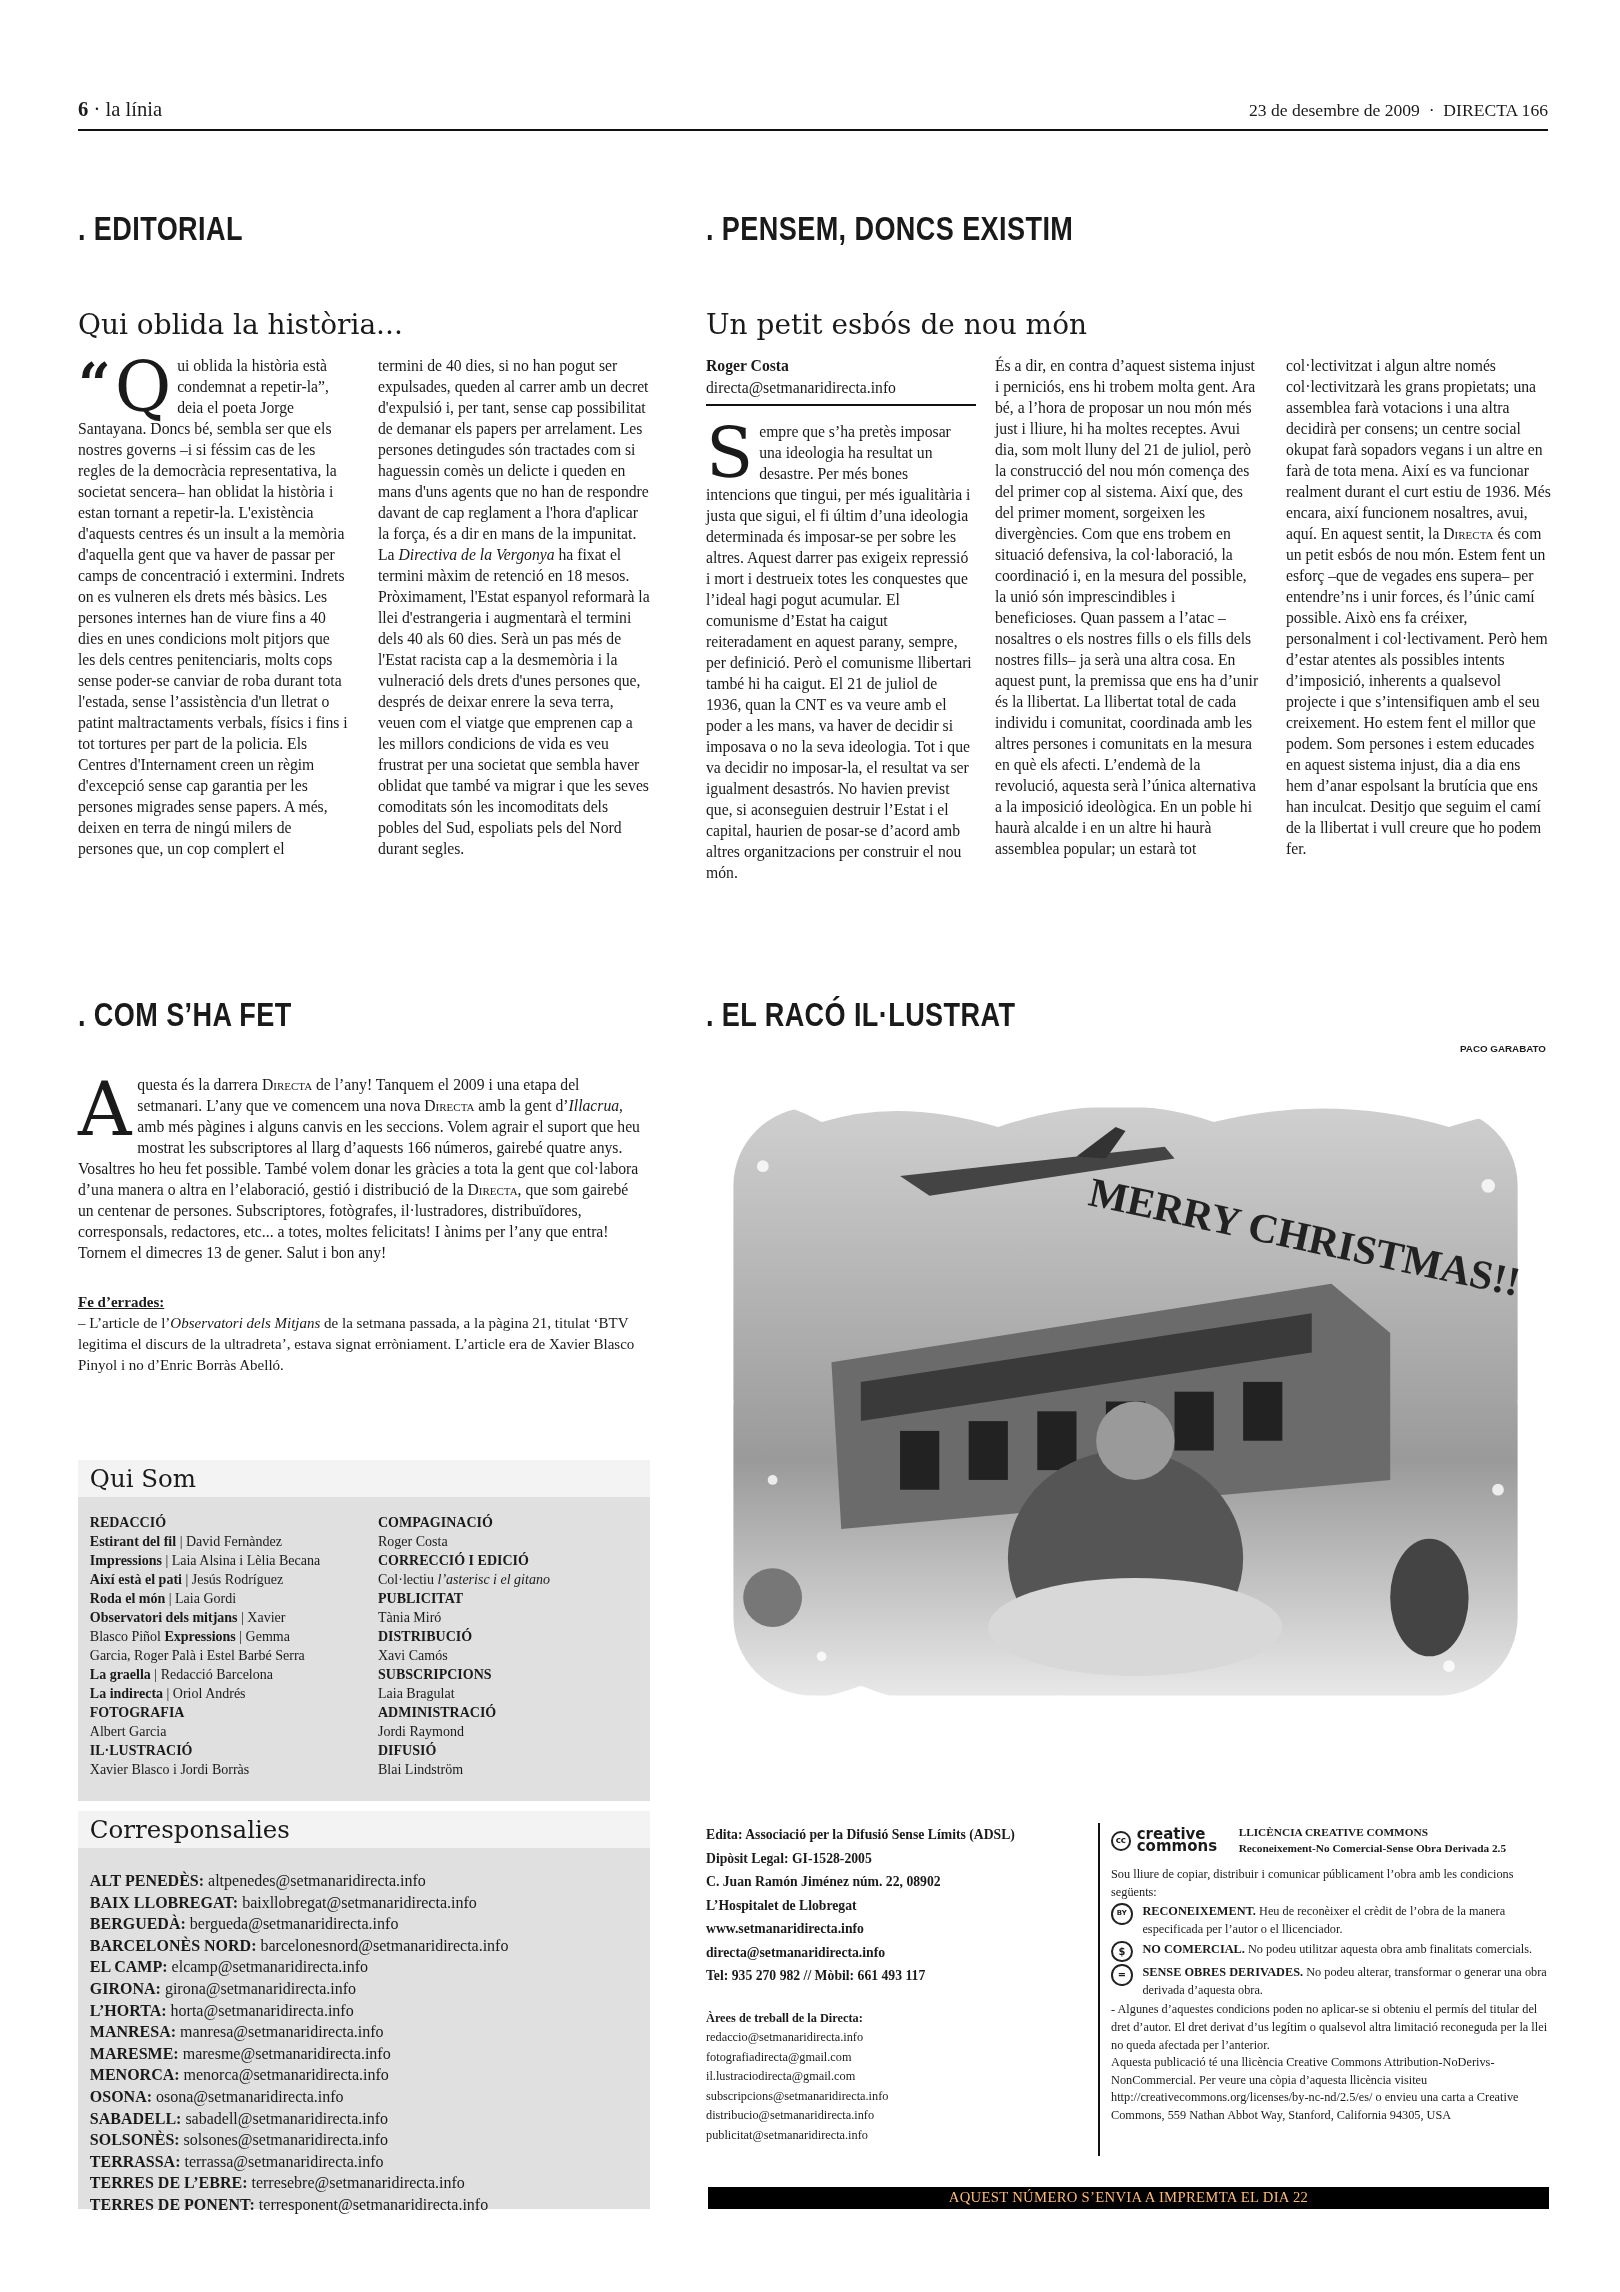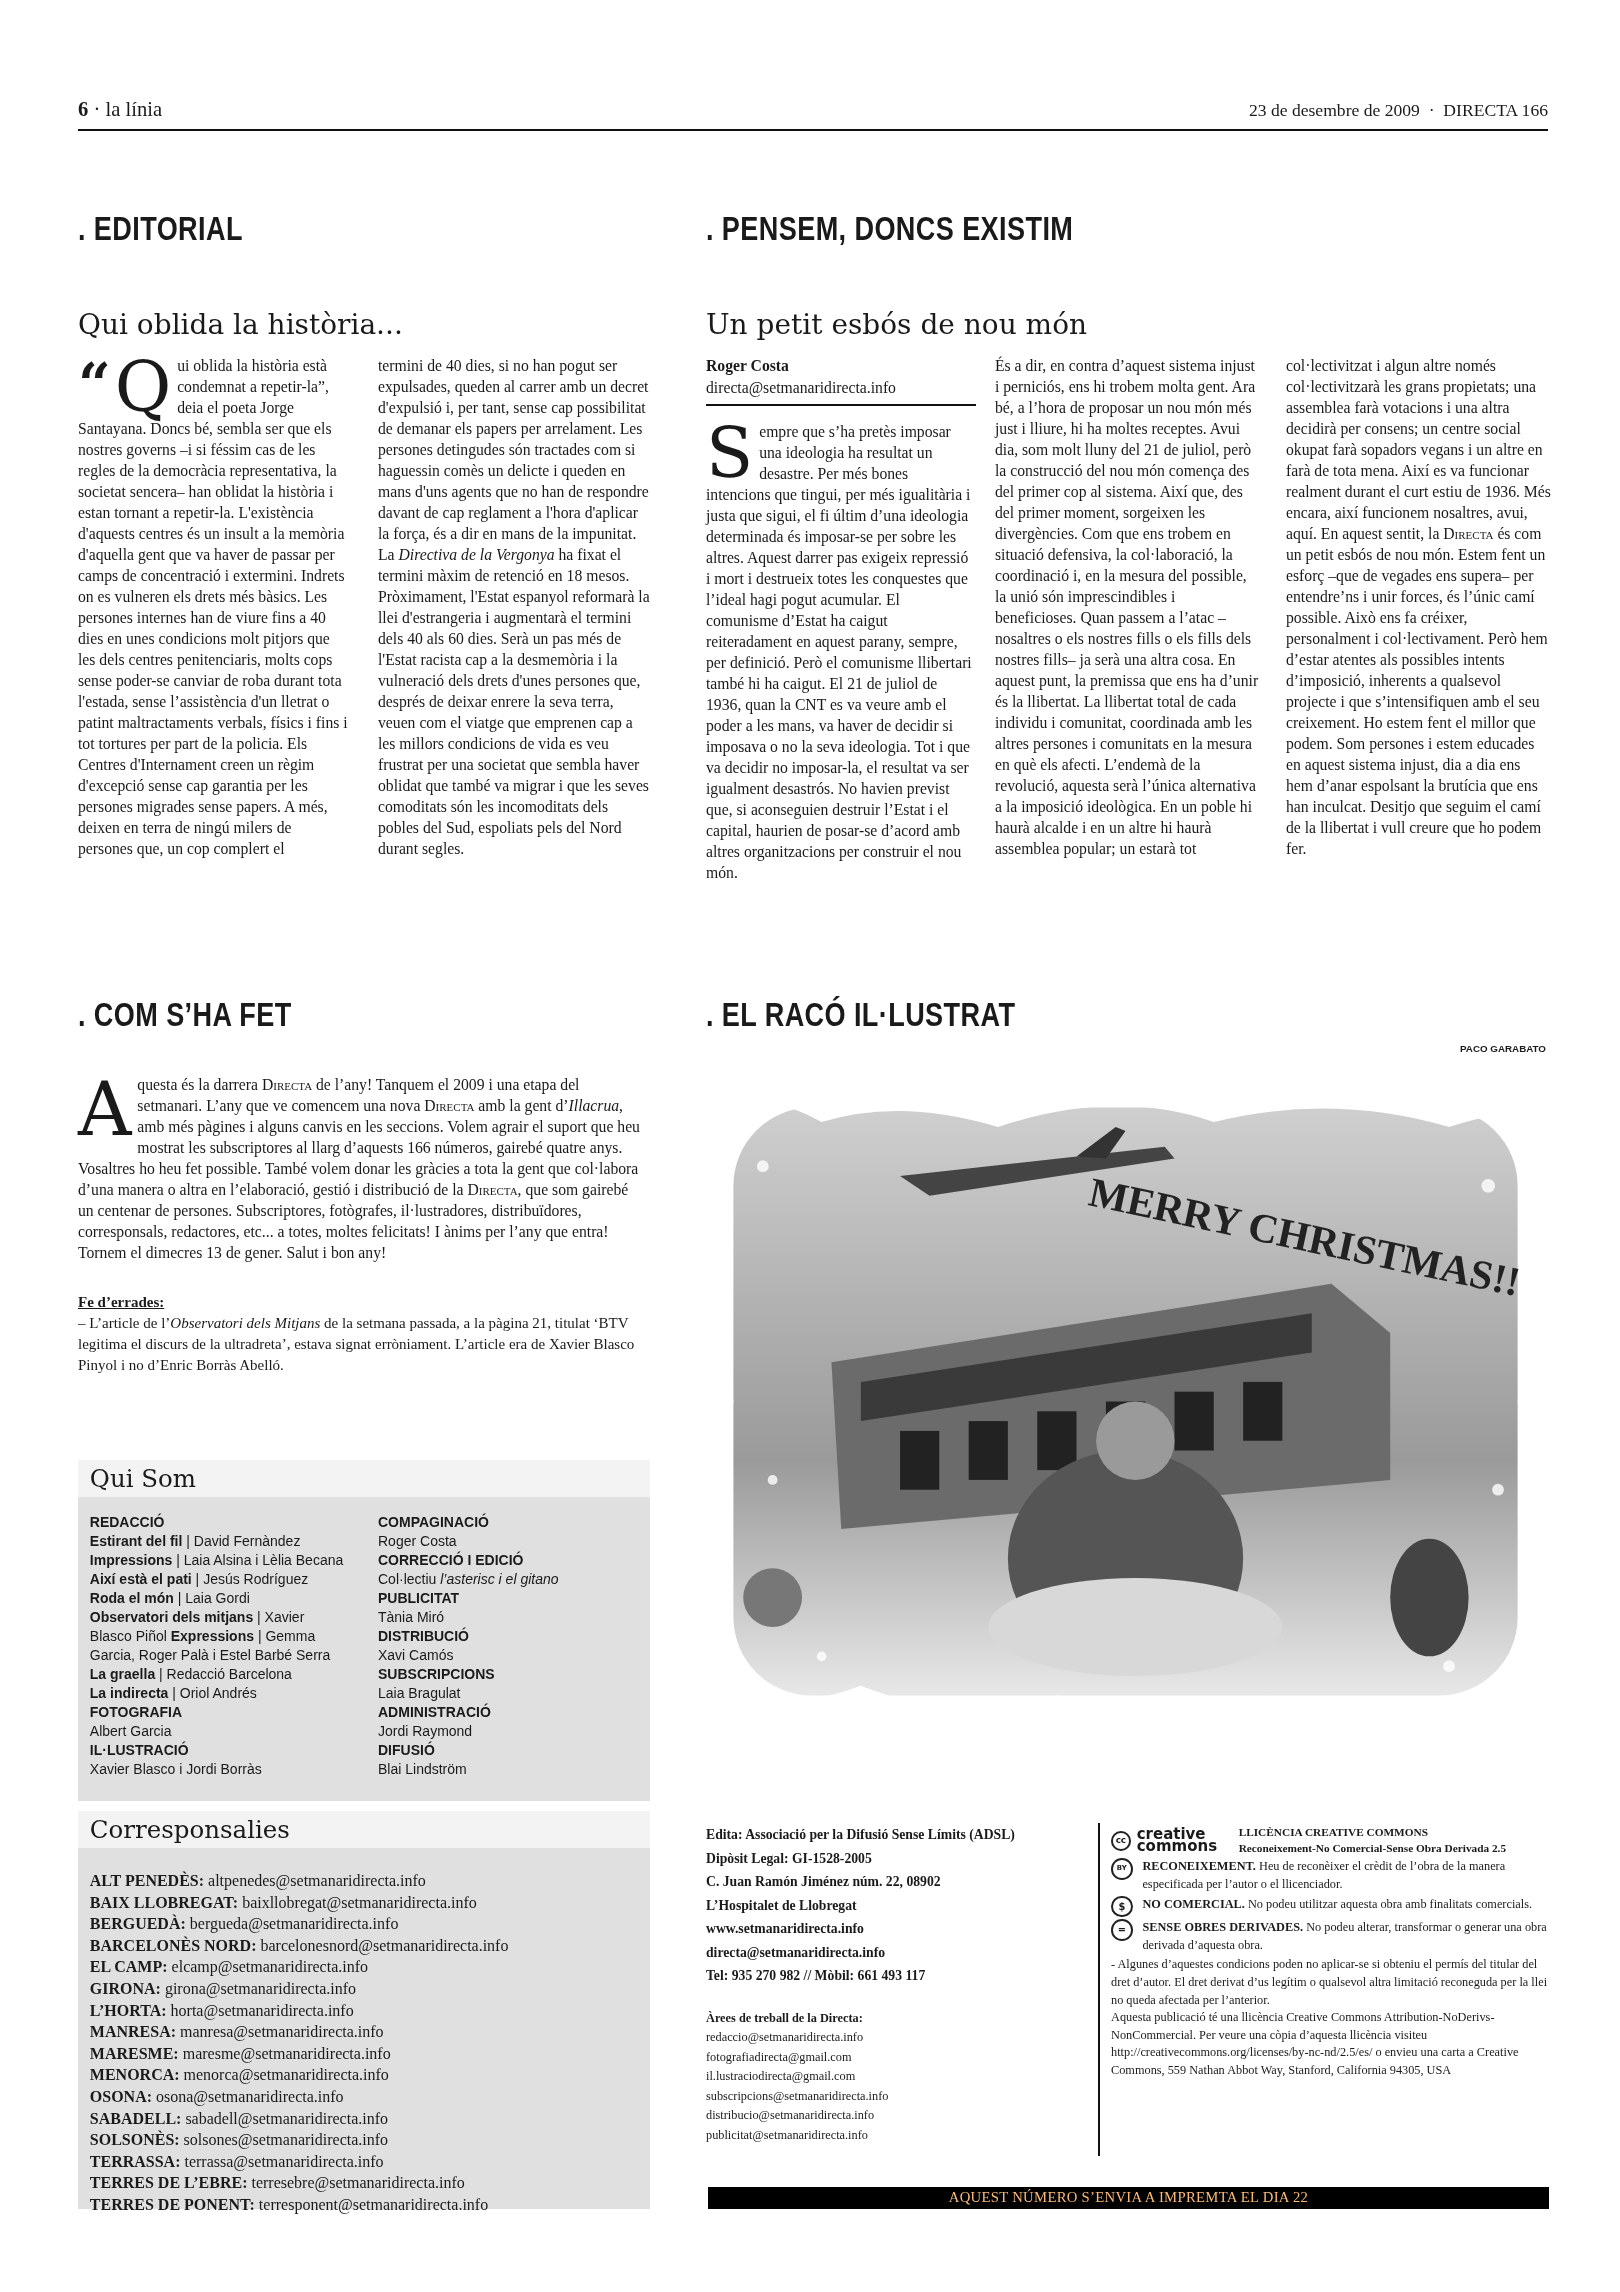--- a/index.html
+++ b/index.html
@@ -12,21 +12,21 @@
   .section-title { font-family:"Liberation Sans", sans-serif; font-weight:bold; font-size:33px; letter-spacing:0.5px; transform:scaleX(0.82); transform-origin:left; white-space:nowrap; }
   .subtitle { font-family:"DejaVu Serif", serif; font-size:28px;margin-top:32px; }
   .col { font-family:"Liberation Serif", serif; font-size:15.7px; line-height:21px; text-align:left; }
   .dropcap { float:left; font-family:"DejaVu Serif", serif; font-size:69px; line-height:57px; margin:3.9px 5.9px 0 0; }
   .quote-mark { float:left; font-family:"DejaVu Serif", serif; font-weight:bold; font-size:57px; line-height:43px; margin:7.8px 3.9px 0 0; }
   .author { font-family:"Liberation Serif", serif; font-size:15.7px; line-height:21.6px; border-bottom:2px solid #111; padding-bottom:5.9px; width:270px; }
   .author b { font-weight:bold; }
   .smallcaps { font-variant:small-caps; }
   .box { background:#e0e0e0; }
   .box-head { background:#f3f3f3; font-family:"DejaVu Serif", serif; font-weight:normal; font-size:24.5px; padding:3.9px 11.8px; }
-  .staff { font-family:Liberation Sans, sans-serif; font-size:14px; line-height:19px; }
+  .staff { font-family:Liberation Serif, serif; font-size:14px; line-height:19px; }
   .staff b { font-weight:bold; }
   .corr { font-family:"Liberation Serif", serif; font-size:16px; line-height:21.6px; }
   .corr b { font-weight:bold; }
   .imprint { font-family:"Liberation Serif", serif; font-size:13.7px; line-height:23.5px; font-weight:bold; }
   .areas { font-family:"Liberation Serif", serif; font-size:12.3px; line-height:19.6px; }
   .cc { font-family:"Liberation Serif", serif; font-size:12.3px; line-height:17.6px; }
   .footer-bar { background:#000; color:#fdba74; text-align:center; font-family:"Liberation Serif", serif; font-size:14.7px; line-height:21.6px; letter-spacing:0.3px; }
   .illus { overflow:hidden; background:#fff; }
   .errata-title { text-decoration:underline; font-weight:bold; }
   .cc-icon { display:inline-block; width:17.6px; height:17.6px; border:2px solid #222; border-radius:50%; text-align:center; font-size:9.8px; line-height:17.6px; font-family:"DejaVu Sans", sans-serif; font-weight:bold; vertical-align:middle; }
@@ -219,20 +219,21 @@
       <div style="font-family:'DejaVu Sans',sans-serif; font-weight:bold; font-size:15px; line-height:11.8px; margin-left:6px;">
         <div>creative</div>
         <div>commons</div>
       </div>
     </div>
     <div style="font-size:11.3px; line-height:15.7px; font-weight:bold;">
       <div>LLICÈNCIA CREATIVE COMMONS</div>
       <div>Reconeixement-No Comercial-Sense Obra Derivada 2.5</div>
     </div>
   </div>
+  <div style="margin-top:9.8px;">Sou lliure de copiar, distribuir i comunicar públicament l’obra amb les condicions següents:</div>
   <div id="cc-conditions">
       <div style="display: flex; align-items: flex-start; margin: 2px 0px;">
         <span class="cc-icon" style="margin-right: 9.8px; flex-shrink: 0; font-size: 6.9px;">BY</span>
         <div><b>RECONEIXEMENT.</b><span> Heu de reconèixer el crèdit de l’obra de la manera especificada per l’autor o el llicenciador.</span></div>
       </div>
       <div style="display: flex; align-items: flex-start; margin: 2px 0px;">
         <span class="cc-icon" style="margin-right: 9.8px; flex-shrink: 0;">$</span>
         <div><b>NO COMERCIAL.</b><span> No podeu utilitzar aquesta obra amb finalitats comercials.</span></div>
       </div>
       <div style="display: flex; align-items: flex-start; margin: 2px 0px;">

